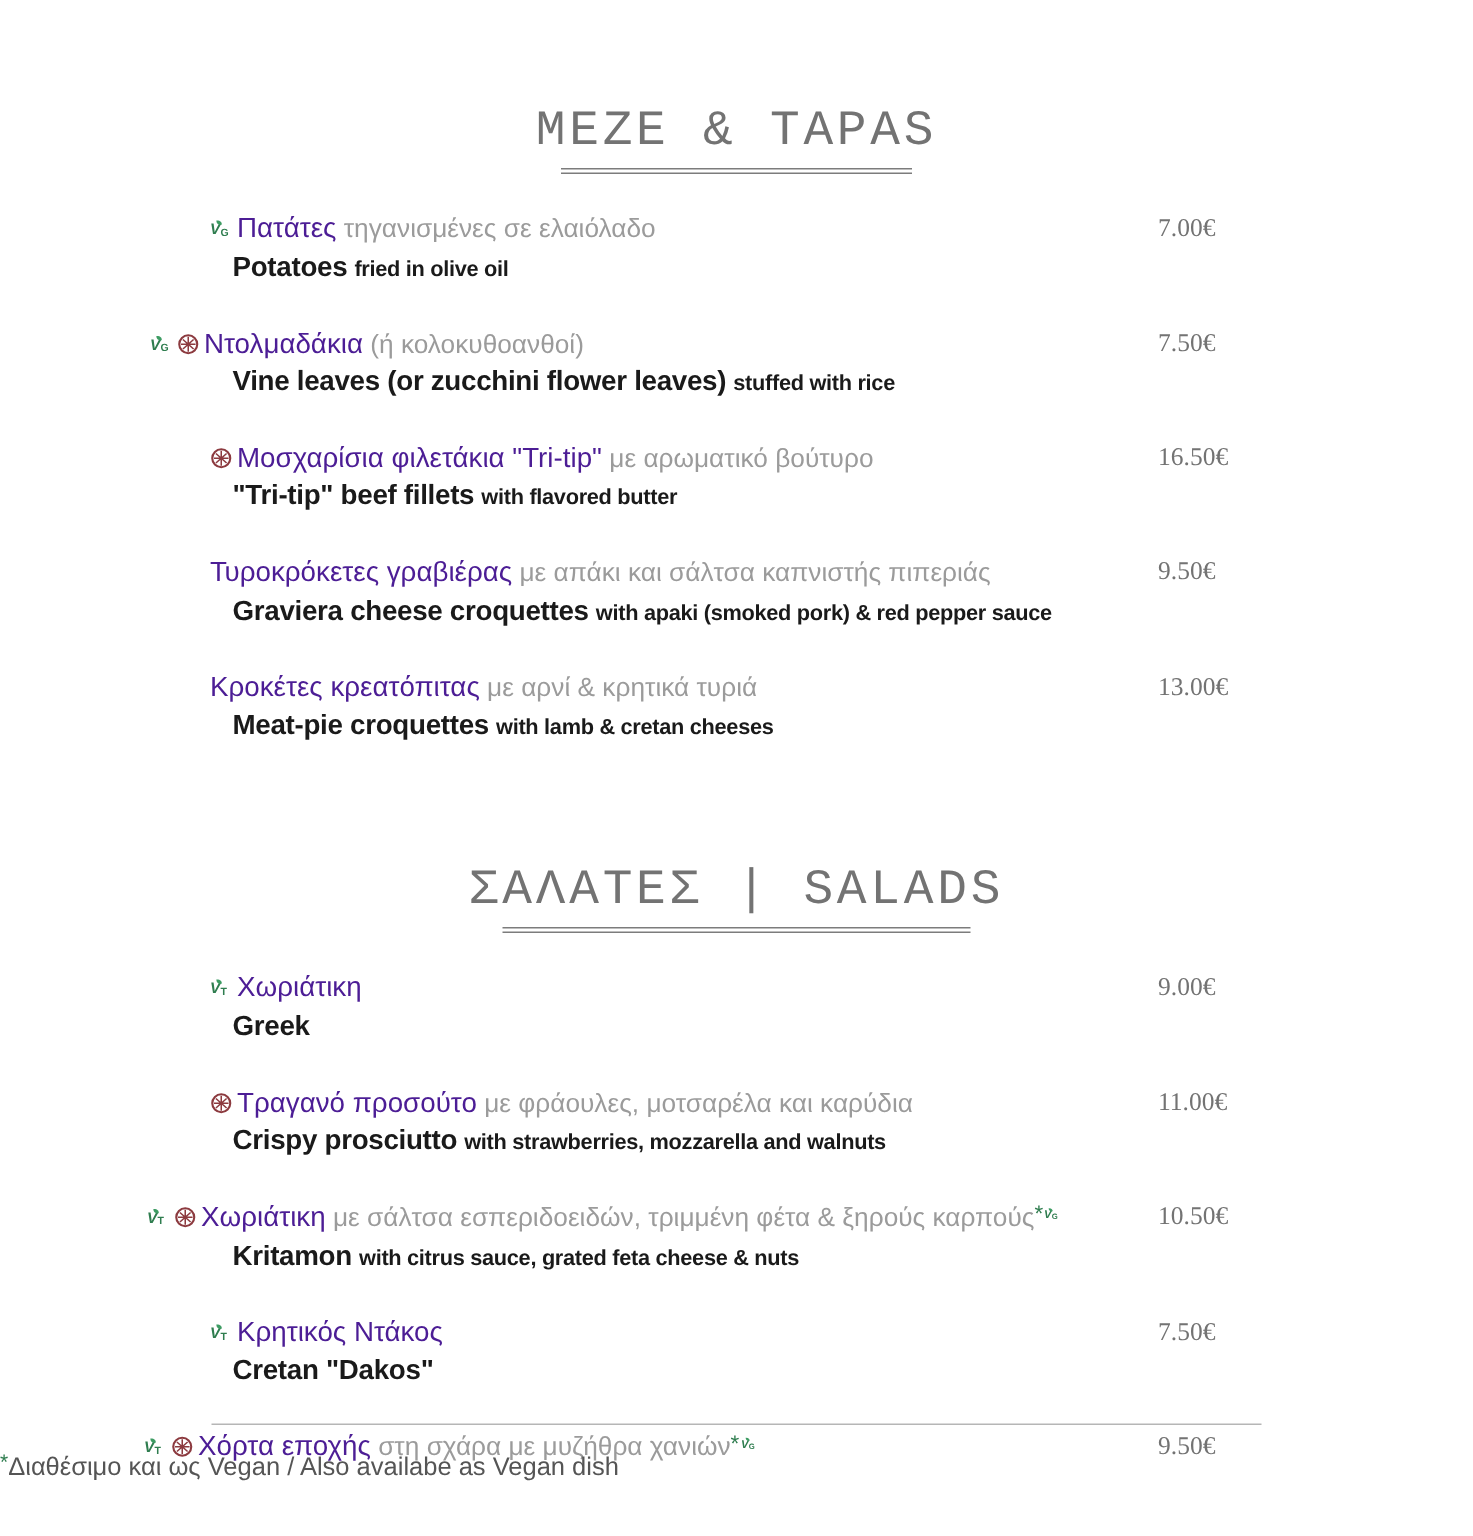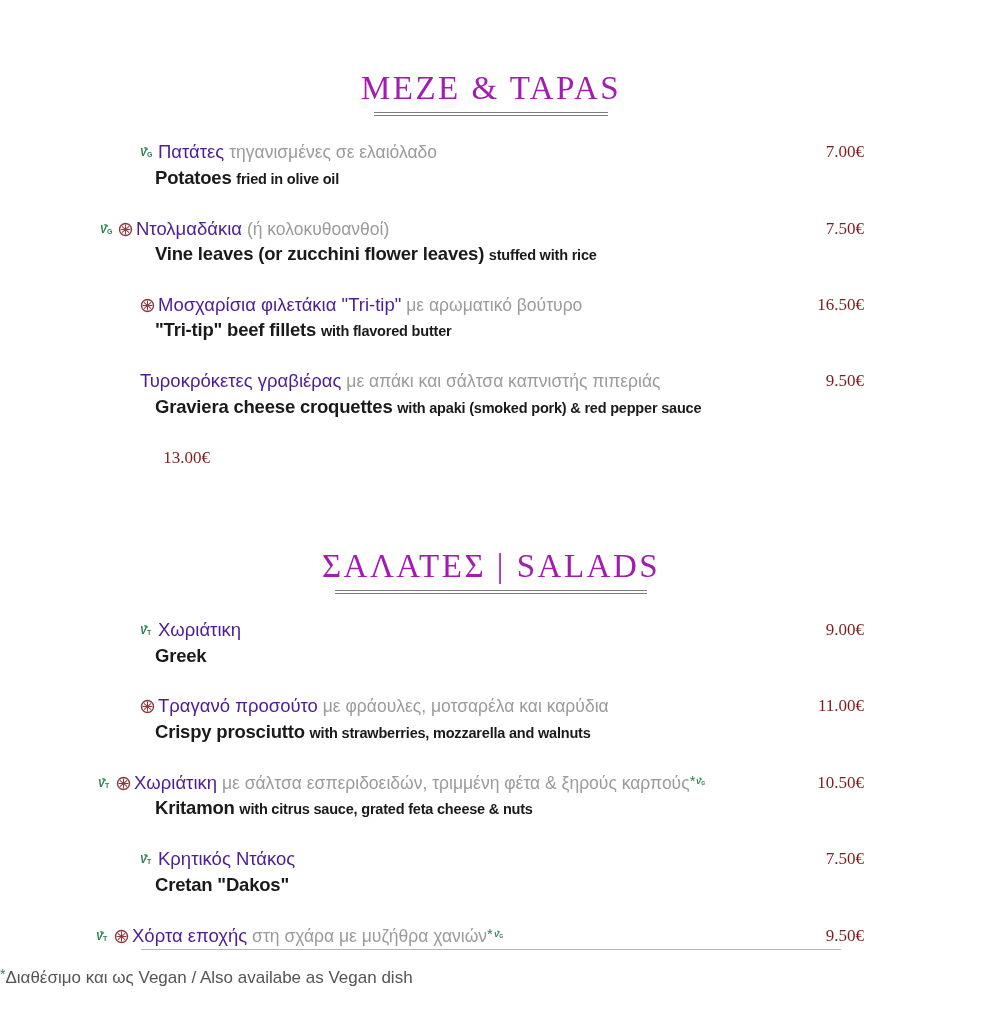--- a/index.html
+++ b/index.html
@@ -26,24 +26,24 @@
 
   
   .section {
     margin: 0;
   }
   .section-head {
     text-align: center;
     margin: 0 auto;
   }
   .section-title {
-    font-family: Liberation Serif, serif;
+    font-family: Liberation Mono, monospace;
     font-size: 33px;
     letter-spacing: 2.5px;
-    color: #a21caf;
+    color: #737373;
     font-weight: 400;
     line-height: 1.1;
     display: inline-block;
     padding: 0 6px 6px 6px;
   }
   .section-rule {
     width: 234px;
     margin: 0 auto;
     border-top: 1px solid #7c7c7c;
     border-bottom: 1px solid #7c7c7c;
@@ -95,22 +95,22 @@
   }
   .line-en .tail {
     font-weight: bold;
     font-size: 14.5px;
     letter-spacing: -0.2px;
   }
   .price {
     flex: 0 0 auto;
     font-family: "Liberation Serif", "DejaVu Serif", serif;
     font-size: 17px;
-    color: #7f1d1d;
-    text-align: right;
+    color: #737373;
+    text-align: left;
     width: 92px;
     padding-top: 2px;
     white-space: nowrap;
   }
 
   
   .icons {
     display: inline-block;
     white-space: nowrap;
     vertical-align: baseline;
@@ -233,20 +233,30 @@
           </div>
           <div class="line-en">
             <span class="lead">Graviera cheese croquettes</span>
             <span class="tail">with apaki (smoked pork) &amp; red pepper sauce</span>
           </div>
         </div>
         <div class="price">9.50€</div>
       </li>
 
       <li class="item" style="margin-bottom:26px;">
+        <div class="item-body">
+          <div class="line-gr">
+            <span class="indent-pad"></span><span class="lead">Κροκέτες κρεατόπιτας</span>
+            <span>με αρνί &amp; κρητικά τυριά</span>
+          </div>
+          <div class="line-en">
+            <span class="lead">Meat-pie croquettes</span>
+            <span class="tail">with lamb &amp; cretan cheeses</span>
+          </div>
+        </div>
         <div class="price">13.00€</div>
       </li>
 
     </ul>
   </div>
 
   <div class="section" style="padding-top:54px;">
     <div class="section-head">
       <div class="section-title">ΣΑΛΑΤΕΣ | SALADS</div>
       <div class="section-rule wide"></div>

